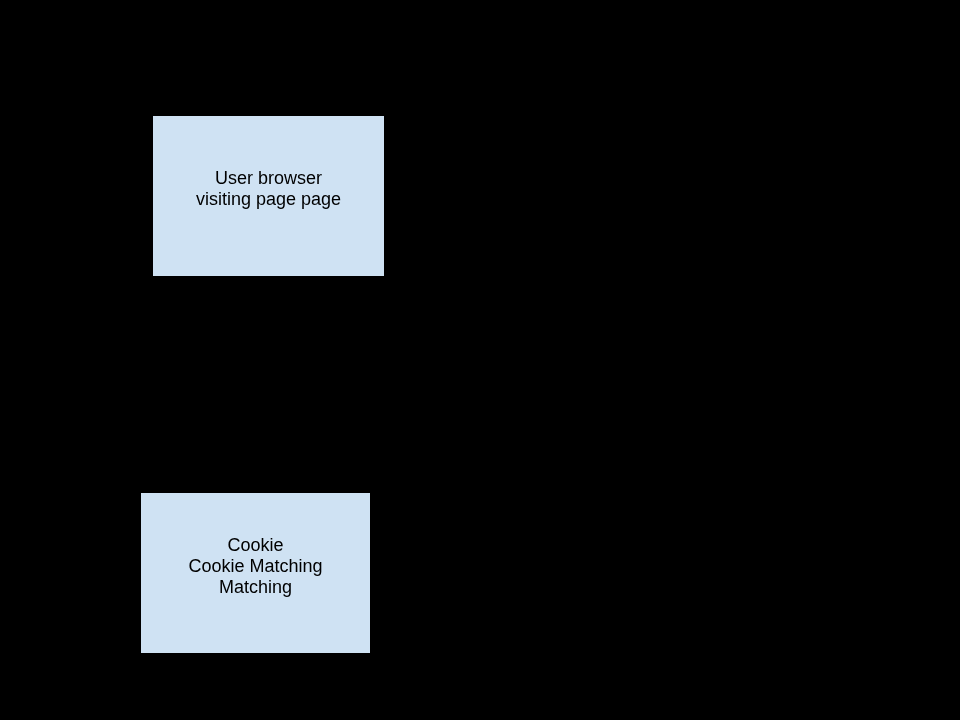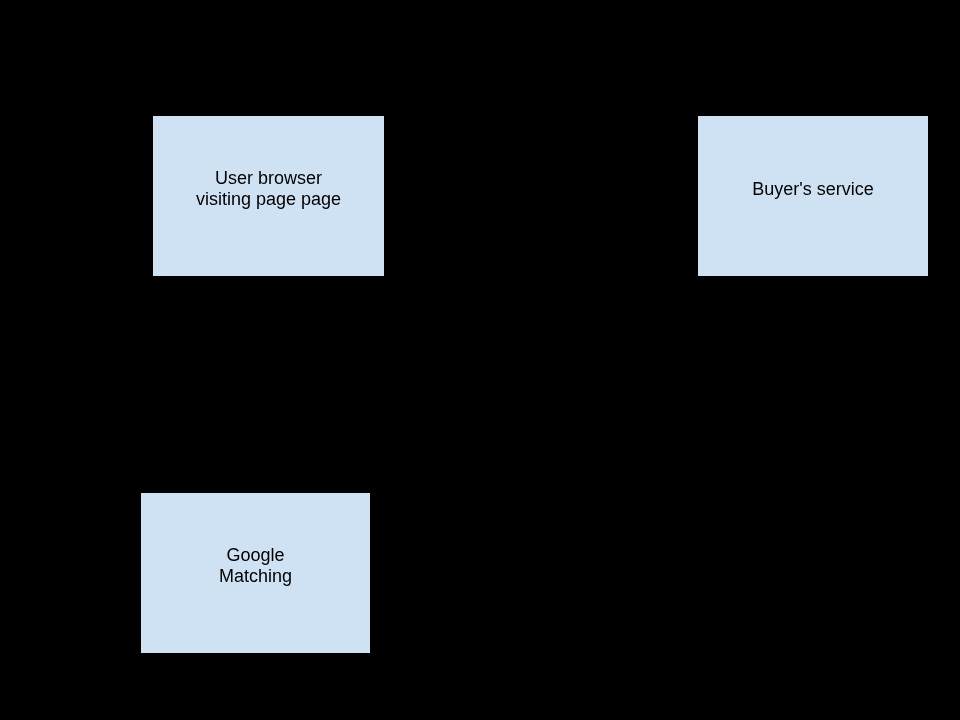--- a/index.html
+++ b/index.html
@@ -50,22 +50,20 @@
 </head>
 <body>
 
 <div class="stage">
 
   <div class="node" id="node-user-browser">
     <span class="node-line">User browser</span>
     <span class="node-line">visiting page page</span>
   </div>
 
-  <div class="node" id="node-buyers-service">
-    <span class="node-line">Buyer's service</span>
-  </div>
 
   <div class="node" id="node-google-cookie-matching">
-    <span class="node-line">Google</span>
+    <span class="node-line">Cookie</span>
+    <span class="node-line">Cookie Matching</span>
     <span class="node-line">Matching</span>
   </div>
 
 </div>
 
 </body></html>

